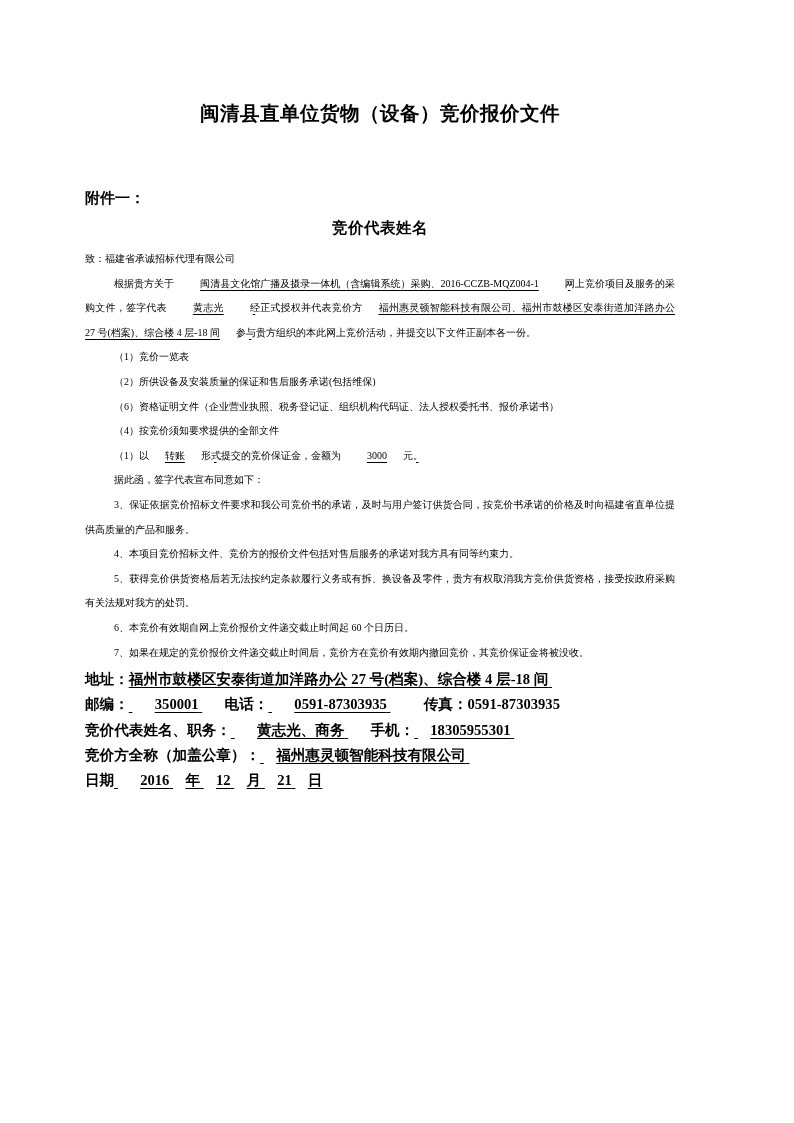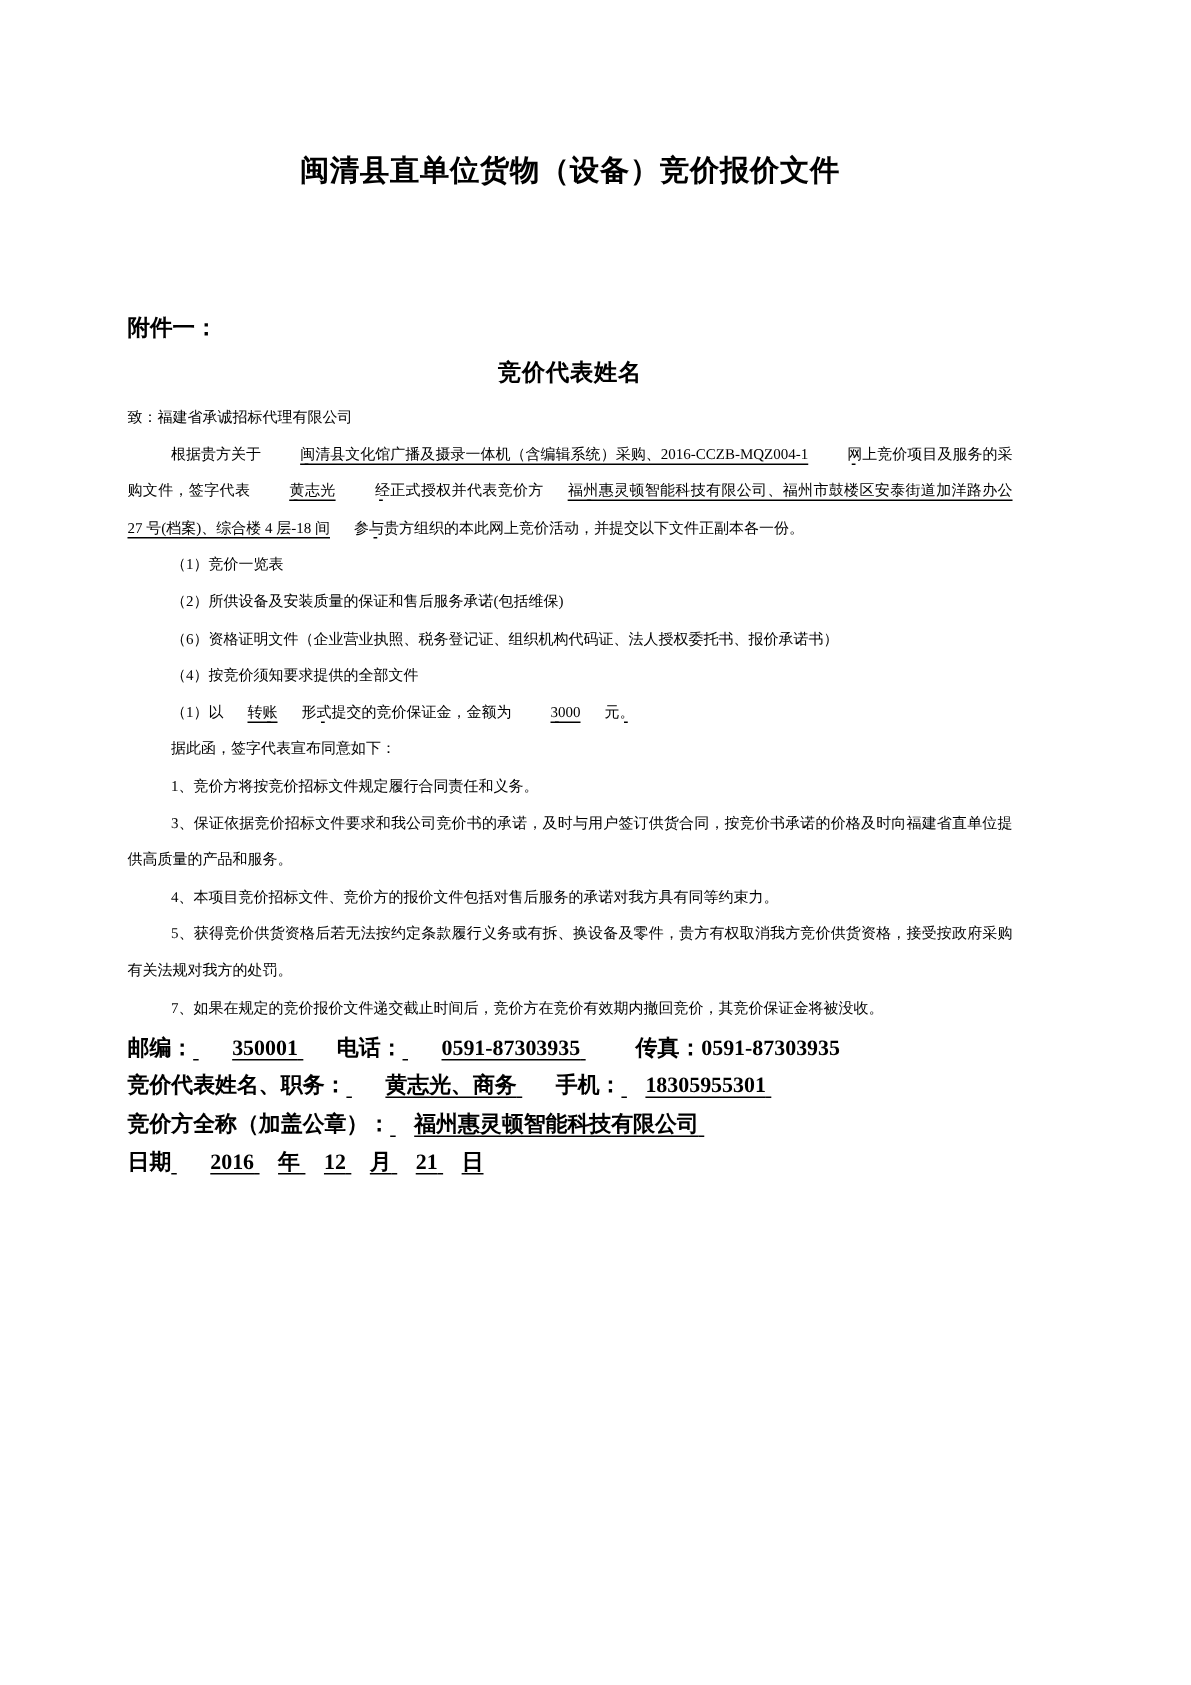--- a/index.html
+++ b/index.html
@@ -24,21 +24,21 @@
     padding: 78px 85px 60px 85px;
   }
   .doc-title {
     text-align: center;
     font-size: 19.5px;
     font-weight: bold;
     letter-spacing: 0.5px;
     margin: 22px 0 0 0;
   }
   .attach-label {
-    margin-top: 82px;
+    margin-top: 62px;
     font-size: 15px;
     font-weight: bold;
   }
   .sub-title {
     text-align: center;
     font-size: 15.5px;
     font-weight: bold;
     margin-top: 10px;
     letter-spacing: 0.5px;
   }
@@ -107,28 +107,29 @@
 
     <p class="p ind">（1）竞价一览表</p>
     <p class="p ind">（2）所供设备及安装质量的保证和售后服务承诺(包括维保)</p>
     <p class="p ind">（6）资格证明文件（企业营业执照、税务登记证、组织机构代码证、法人授权委托书、报价承诺书）</p>
     <p class="p ind">（4）按竞价须知要求提供的全部文件</p>
 
     <p class="p ind"><span>（1）以</span><span class="sp sp2">&nbsp;</span><span class="u">转账</span><span class="sp sp2">&nbsp;</span><span>形式提交的竞价保证金，金额为</span><span class="sp sp3">&nbsp;</span><span class="u num">3000</span><span class="sp sp2">&nbsp;</span><span>元。</span></p>
 
     <p class="p ind">据此函，签字代表宣布同意如下：</p>
 
-    <p class="p ind">1、竞价方将按竞价招标文件规定履行合同责任和义务。</p>
     <p class="p ind">3、保证依据竞价招标文件要求和我公司竞价书的承诺，及时与用户签订供货合同，按竞价书承诺的价格及时向福建省直单位提供高质量的产品和服务。</p>
     <p class="p ind">4、本项目竞价招标文件、竞价方的报价文件包括对售后服务的承诺对我方具有同等约束力。</p>
     <p class="p ind">5、获得竞价供货资格后若无法按约定条款履行义务或有拆、换设备及零件，贵方有权取消我方竞价供货资格，接受按政府采购有关法规对我方的处罚。</p>
+    <p class="p ind">6、本竞价有效期自网上竞价报价文件递交截止时间起 60 个日历日。</p>
     <p class="p ind">7、如果在规定的竞价报价文件递交截止时间后，竞价方在竞价有效期内撤回竞价，其竞价保证金将被没收。</p>
 
     <div class="contact-block">
 
+      <p class="contact-line"><span>地址：</span><span class="u">福州市鼓楼区安泰街道加洋路办公 27 号(档案)、综合楼 4 层-18 间</span><span class="gapu">&nbsp;</span></p>
 
       <p class="contact-line"><span>邮编：</span><span class="sp sp3">&nbsp;</span><span class="u num">350001</span><span class="sp sp3">&nbsp;</span><span>电话：</span><span class="sp sp3">&nbsp;</span><span class="u num">0591-87303935</span><span class="sp sp3">&nbsp;</span><span>&nbsp;&nbsp;&nbsp;</span><span>传真：</span><span class="num">0591-87303935</span></p>
 
       <p class="contact-line"><span>竞价代表姓名、职务：</span><span class="sp sp3">&nbsp;</span><span class="u">黄志光、商务</span><span class="sp sp3">&nbsp;</span><span>手机：</span><span class="sp sp2">&nbsp;</span><span class="u num">18305955301</span><span class="sp sp3">&nbsp;</span></p>
 
       <p class="contact-line"><span>竞价方全称（加盖公章）：</span><span class="sp sp2">&nbsp;</span><span class="u">福州惠灵顿智能科技有限公司</span><span class="sp sp3">&nbsp;</span></p>
 
       <p class="contact-line"><span>日期</span><span class="sp sp3">&nbsp;</span><span class="u num">2016</span><span class="sp sp2">&nbsp;</span><span class="u">年</span><span class="sp sp2">&nbsp;</span><span class="u num">12</span><span class="sp sp2">&nbsp;</span><span class="u">月</span><span class="sp sp2">&nbsp;</span><span class="u num">21</span><span class="sp sp2">&nbsp;</span><span class="u">日</span></p>
 
     </div>

